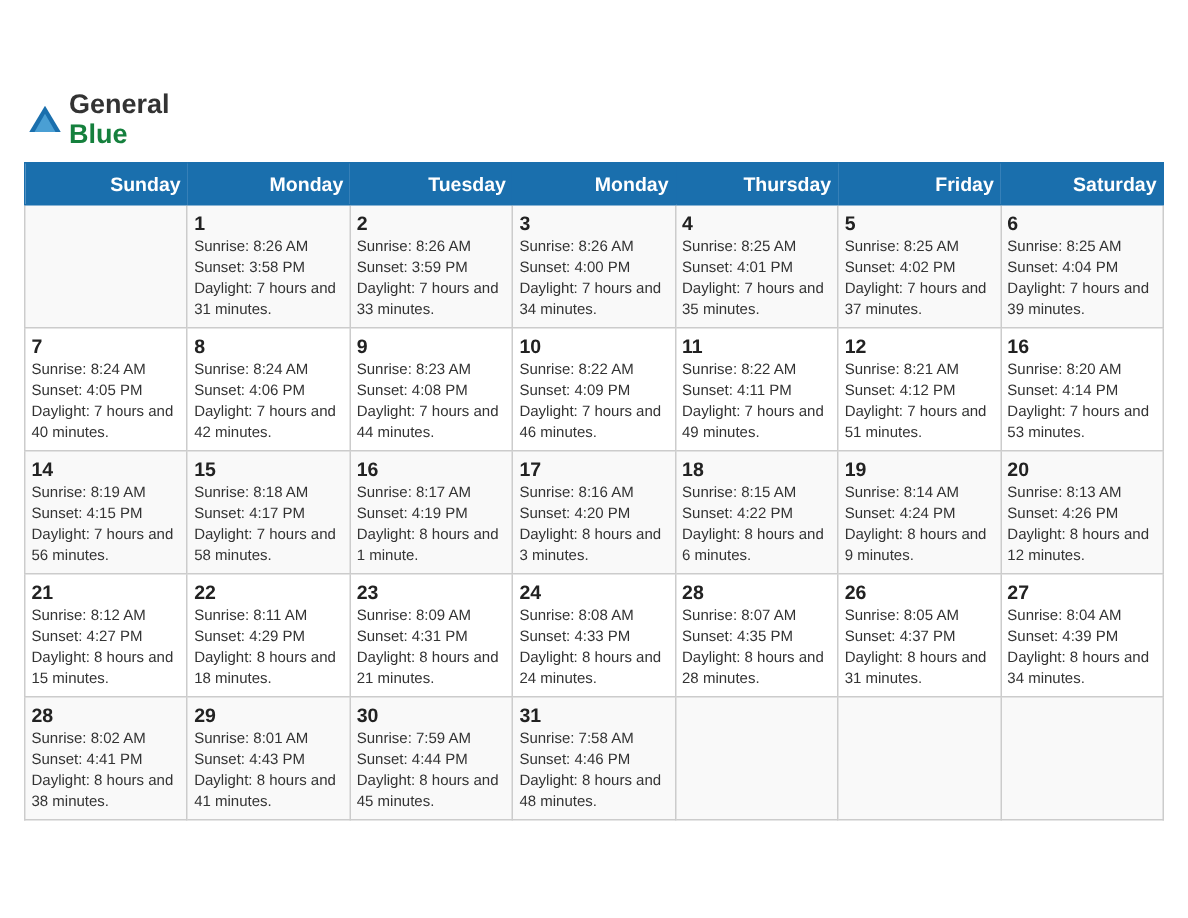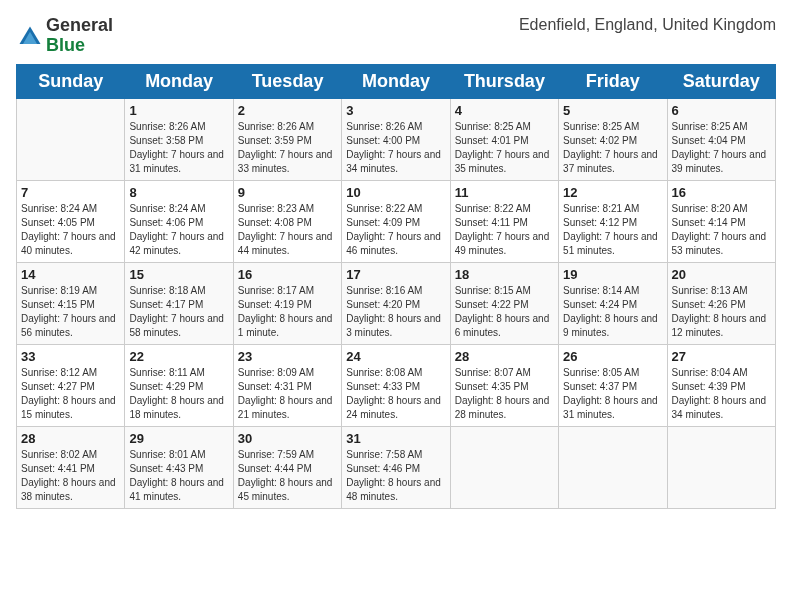--- a/index.html
+++ b/index.html
@@ -8,20 +8,21 @@
       background: #fff;
       width: 792px;
       min-height: 612px;
       padding: 16px;
     }
     .header {
       display: flex;
       align-items: flex-start;
       justify-content: space-between;
       margin-bottom: 8px;
+      margin-top: 44px;
     }
     .logo {
       display: flex;
       align-items: center;
       gap: 2px;
     }
     .logo-text {
       font-size: 18px;
       font-weight: bold;
       line-height: 1.1;
@@ -48,22 +49,22 @@
     }
     .calendar {
       width: 100%;
       border-collapse: collapse;
       font-size: 11px;
     }
     .calendar thead th {
       background-color: #1a6fad;
       color: #fff;
       padding: 6px 4px;
-      text-align: center;
-      font-size: 18px;
+      text-align: right;
+      font-size: 13px;
       font-weight: bold;
       border: 1px solid #1a6fad;
     }
     .calendar tbody td {
       border: 1px solid #ccc;
       vertical-align: top;
       padding: 4px;
       width: 108px;
       min-height: 80px;
     }
@@ -97,21 +98,20 @@
     <svg class="logo-icon" viewBox="0 0 32 32" xmlns="http://www.w3.org/2000/svg">
       <polygon points="16,4 28,24 4,24" fill="#1a6fad"></polygon>
       <polygon points="16,10 24,24 8,24" fill="#4a9fd4"></polygon>
     </svg>
     <div class="logo-text">
       <span class="logo-general">General</span><br>
       <span class="logo-blue">Blue</span>
     </div>
   </div>
   <div class="title-block">
-    <h2>Edenfield, England, United Kingdom</h2>
   </div>
 </div>
 
 <table class="calendar">
   <thead>
     <tr>
       <th>Sunday</th>
       <th>Monday</th>
       <th>Tuesday</th>
       <th>Monday</th>
@@ -203,21 +203,21 @@
           <span class="day-number">19</span>
           <div class="day-info">Sunrise: 8:14 AM<br>Sunset: 4:24 PM<br>Daylight: 8 hours and 9 minutes.</div>
         </td>
         <td>
           <span class="day-number">20</span>
           <div class="day-info">Sunrise: 8:13 AM<br>Sunset: 4:26 PM<br>Daylight: 8 hours and 12 minutes.</div>
         </td>
       </tr>
       <tr>
         <td>
-          <span class="day-number">33</span>
+          <span class="day-number">21</span>
           <div class="day-info">Sunrise: 8:12 AM<br>Sunset: 4:27 PM<br>Daylight: 8 hours and 15 minutes.</div>
         </td>
         <td>
           <span class="day-number">22</span>
           <div class="day-info">Sunrise: 8:11 AM<br>Sunset: 4:29 PM<br>Daylight: 8 hours and 18 minutes.</div>
         </td>
         <td>
           <span class="day-number">23</span>
           <div class="day-info">Sunrise: 8:09 AM<br>Sunset: 4:31 PM<br>Daylight: 8 hours and 21 minutes.</div>
         </td>

